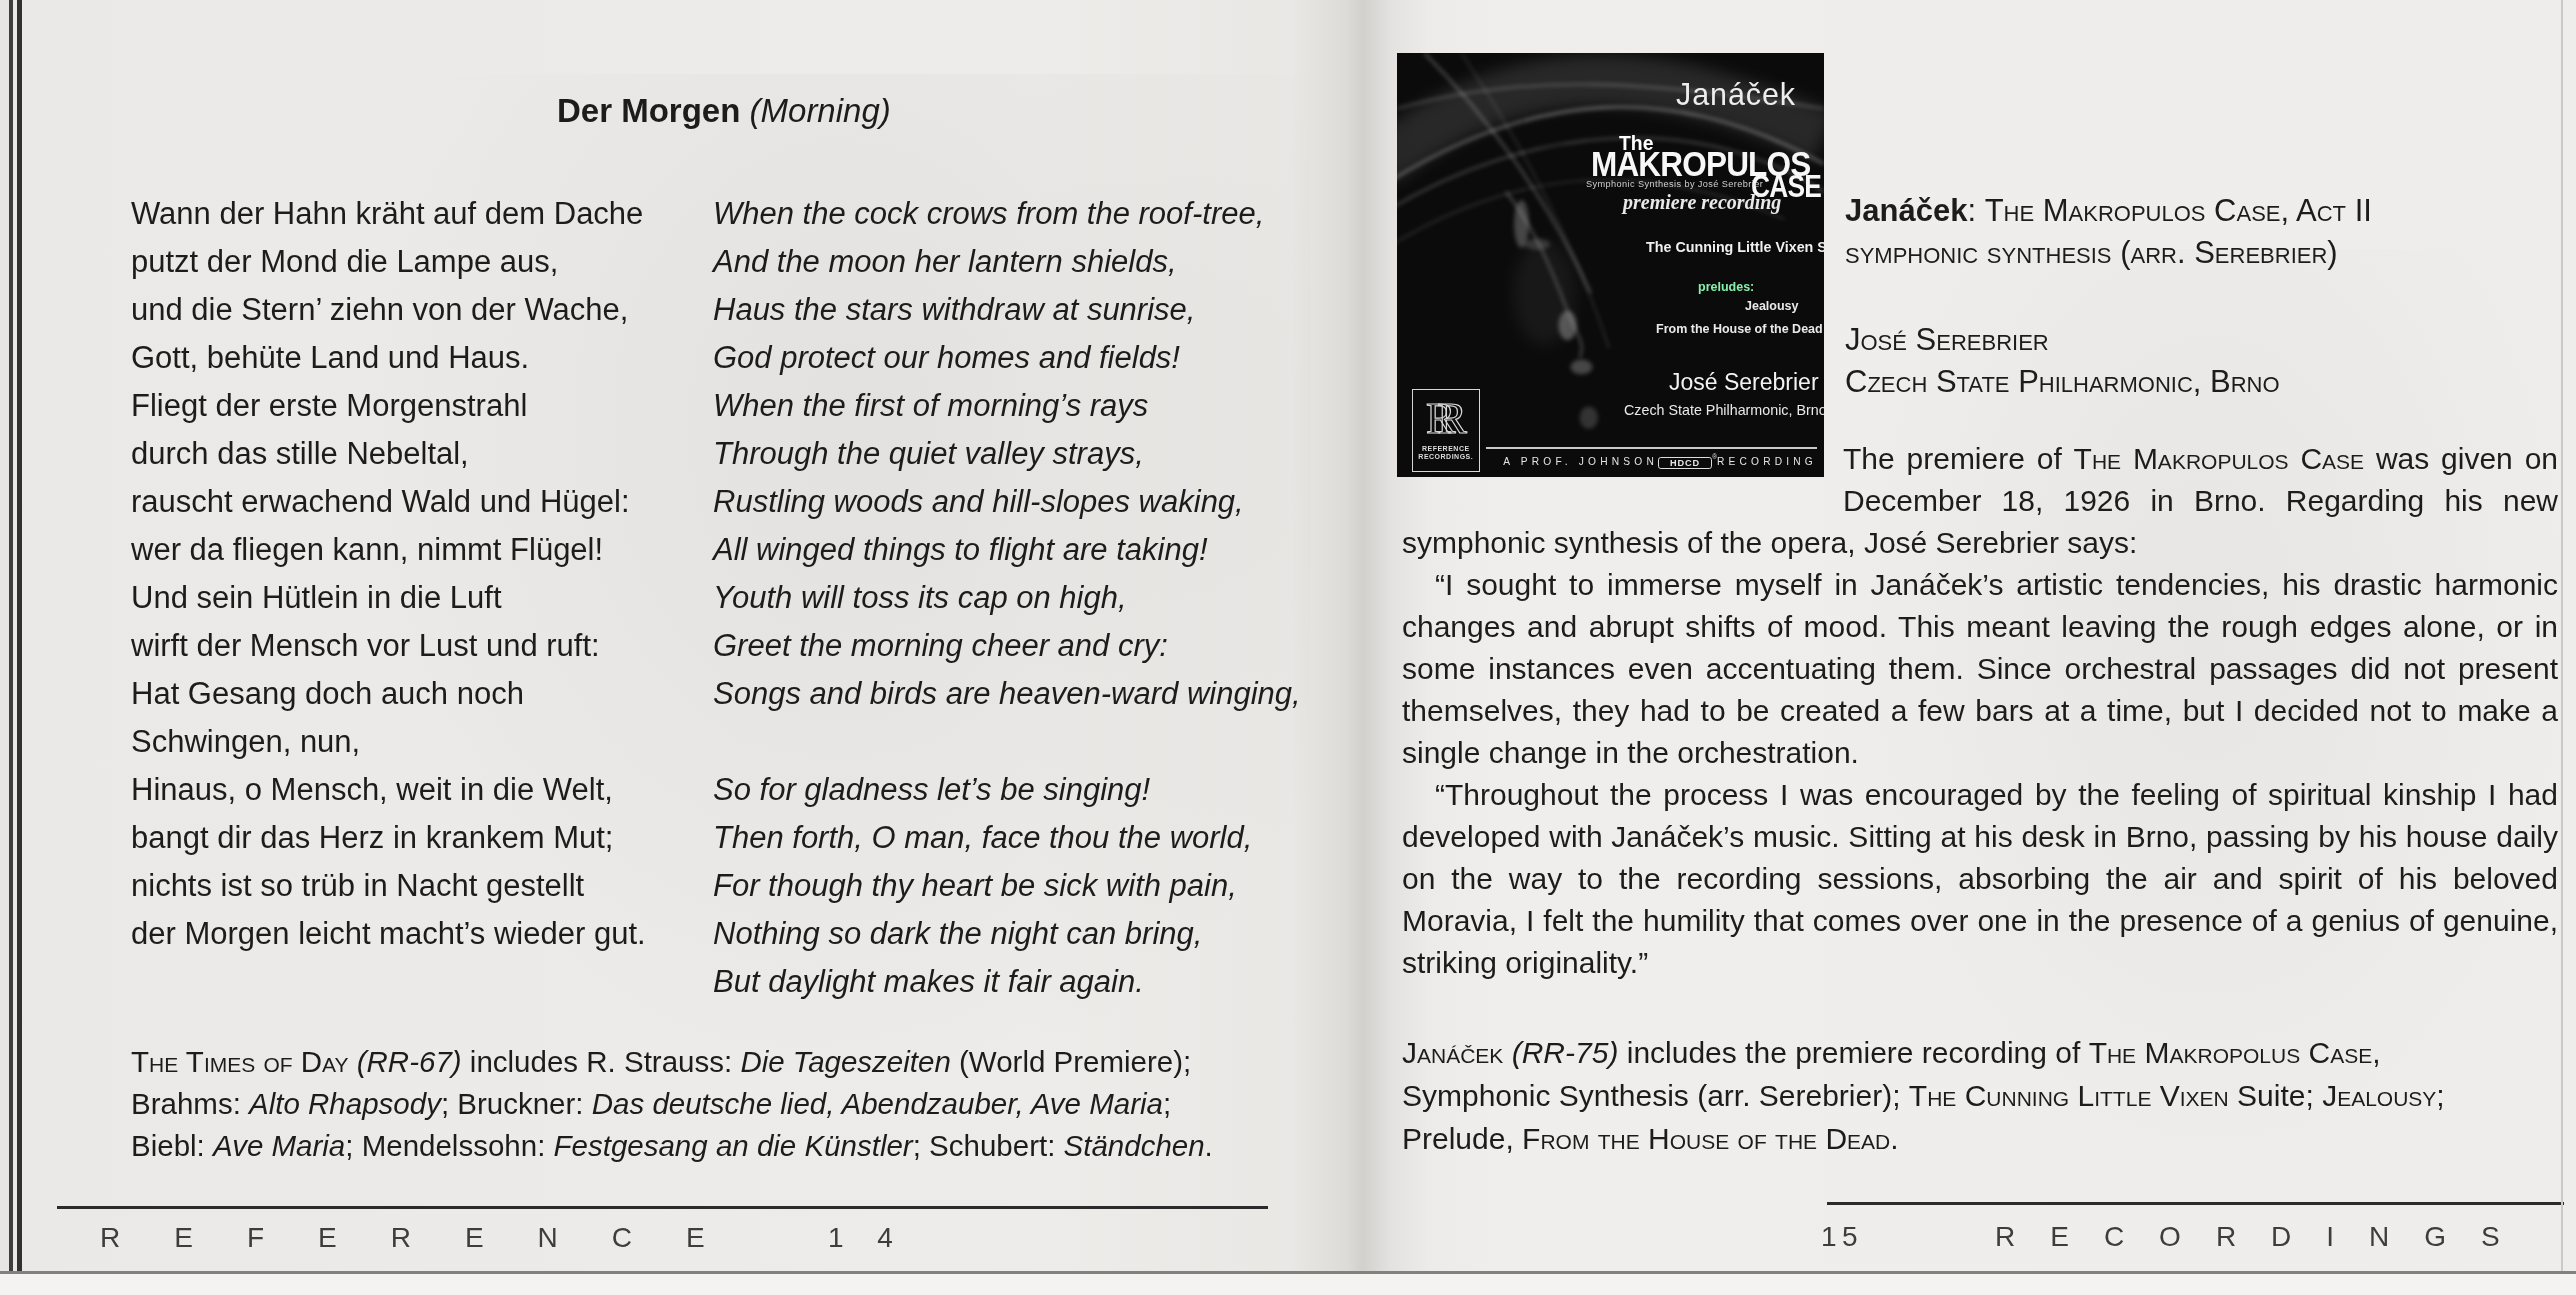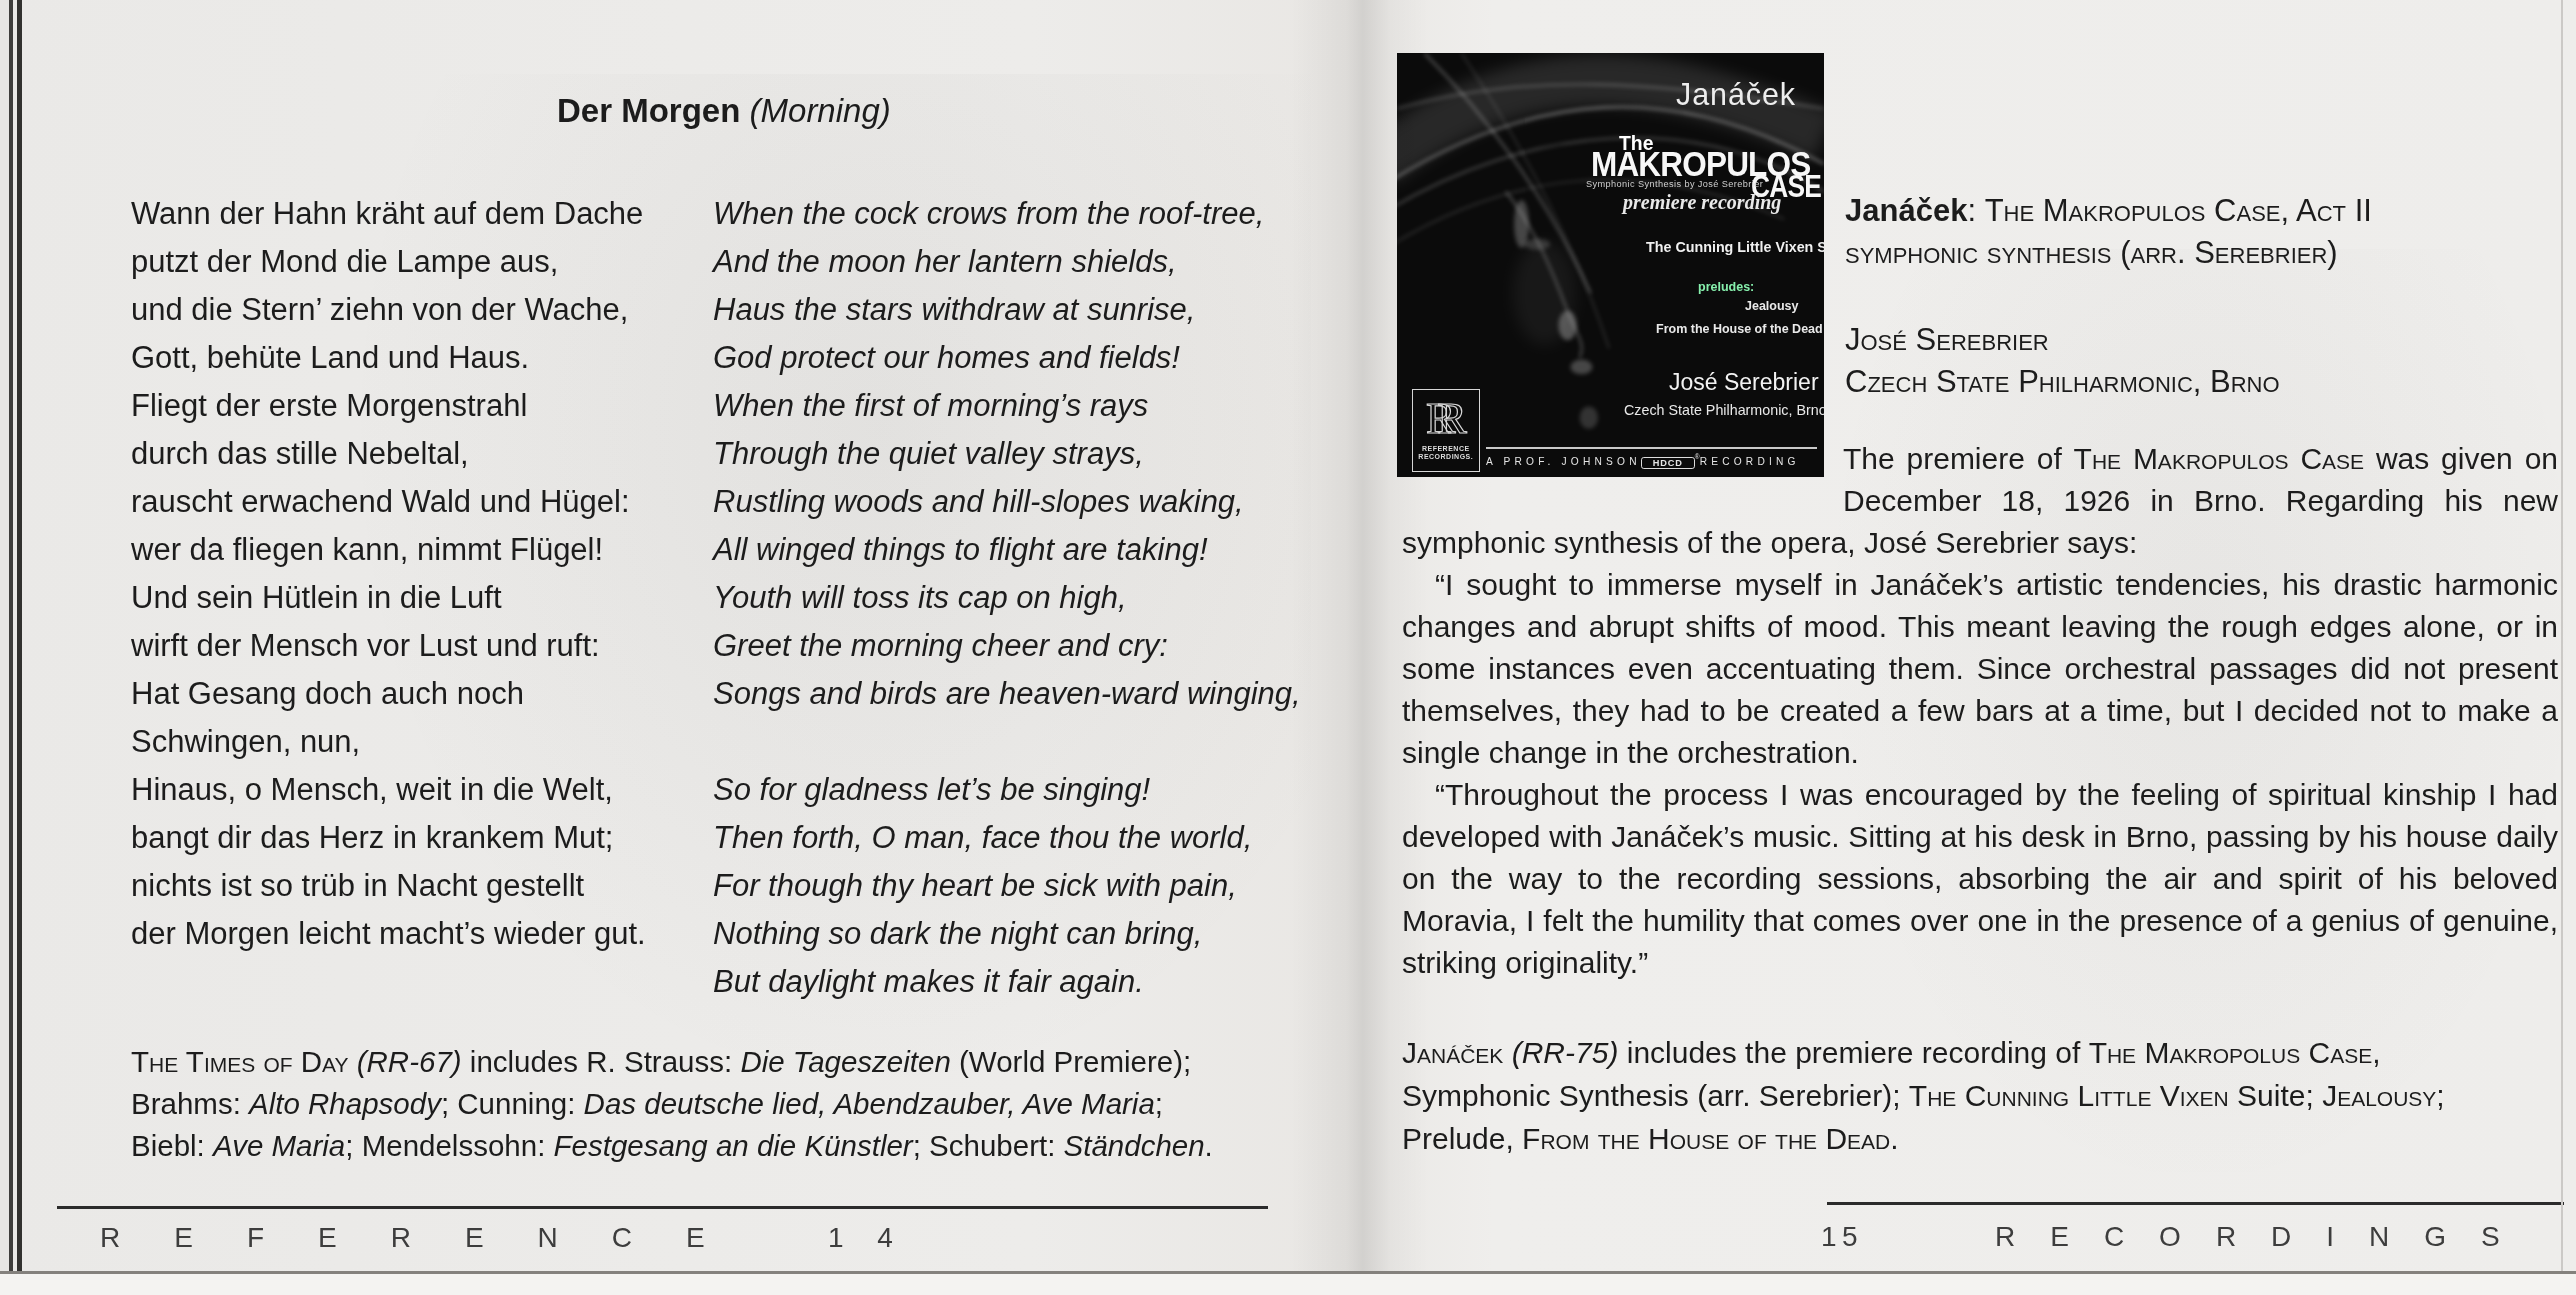--- a/index.html
+++ b/index.html
@@ -67,21 +67,21 @@
   .cv-premiere{left:226px;top:138px;font-size:20px;font-weight:bold;font-style:italic;font-family:"Liberation Serif",serif;color:#e9e9e9;}
   .cv-work{left:249px;top:186px;font-size:14.3px;font-weight:bold;color:#f0f0f0;}
   .cv-preludes{left:301px;top:227px;font-size:12.5px;font-weight:bold;color:#86efac;}
   .cv-prelude1{left:348px;top:246px;font-size:12.5px;font-weight:bold;color:#e9e9e9;}
   .cv-prelude2{left:259px;top:269px;font-size:12.5px;font-weight:bold;color:#e9e9e9;}
   .cv-conductor{left:272px;top:316px;font-size:23px;color:#f2f2f2;}
   .cv-orchestra{left:227px;top:349px;font-size:14.3px;color:#e9e9e9;}
   .logo-box{left:14.8px;top:336px;width:66px;height:81px;border:1.8px solid #d8d8d8;text-align:center;}
   .logo-label{font-size:7px;letter-spacing:0.5px;color:#ddd;line-height:8.3px;font-weight:bold;}
   .bar-line{position:absolute;left:89px;top:394px;width:331px;height:1.8px;background:#c9c9c9;}
-  .bottom-bar{position:absolute;left:89px;top:400px;width:331px;display:flex;align-items:center;justify-content:flex-start;color:#e5e5e5;}
+  .bottom-bar{position:absolute;left:89px;top:400px;width:331px;display:flex;align-items:center;justify-content:flex-end;color:#e5e5e5;}
   .bar-txt{font-size:10.2px;letter-spacing:4.2px;}
   .hdcd-badge{font-size:9.2px;font-weight:bold;letter-spacing:0.9px;border:1.8px solid #ddd;border-radius:2.8px;padding:0 11px;line-height:12px;}
   .reg-mark{font-size:6.5px;vertical-align:top;}
 </style>
 </head>
 <body>
 
 <div class="scan">
   <div class="paper"></div>
   <div class="spine-strip"></div>
@@ -126,21 +126,21 @@
         <div class="pline">&nbsp;</div>
         <div class="pline">So for gladness let’s be singing!</div>
         <div class="pline">Then forth, O man, face thou the world,</div>
         <div class="pline">For though thy heart be sick with pain,</div>
         <div class="pline">Nothing so dark the night can bring,</div>
         <div class="pline">But daylight makes it fair again.</div>
       </div>
 
     <div class="footnote">
         <div class="fline"><span class="r-sc">The Times of Day</span><span> </span><span class="r-i">(RR-67)</span><span> includes R. Strauss: </span><span class="r-i">Die Tageszeiten</span><span> (World Premiere);</span></div>
-        <div class="fline"><span>Brahms: </span><span class="r-i">Alto Rhapsody</span><span>; Cunning: </span><span class="r-i">Das deutsche lied, Abendzauber, Ave Maria</span><span>;</span></div>
+        <div class="fline"><span>Brahms: </span><span class="r-i">Alto Rhapsody</span><span>; Bruckner: </span><span class="r-i">Das deutsche lied, Abendzauber, Ave Maria</span><span>;</span></div>
         <div class="fline"><span>Biebl: </span><span class="r-i">Ave Maria</span><span>; Mendelssohn: </span><span class="r-i">Festgesang an die Künstler</span><span>; Schubert: </span><span class="r-i">Ständchen</span><span>.</span></div>
       </div>
 
     <div class="footer-rule footer-rule-left"></div>
     <div class="footer-text imprint-left">REFERENCE</div>
     <div class="footer-text pagenum-left">1 4</div>
   </section>
 
   <section class="page page-right">
 

